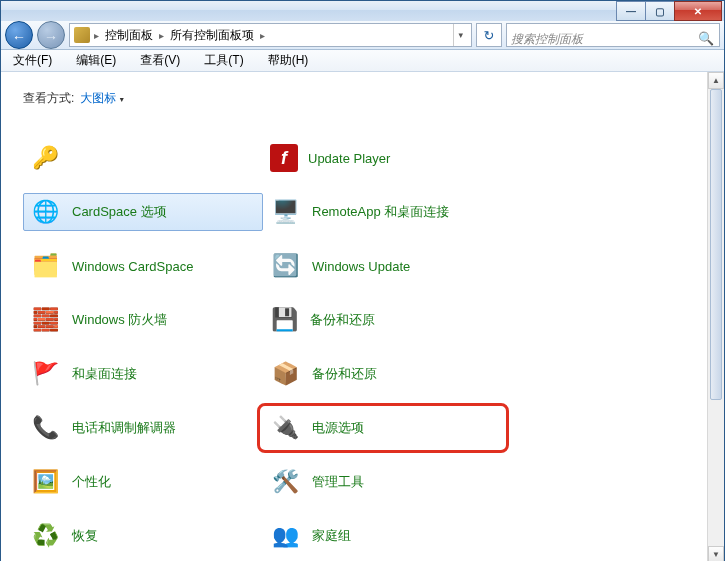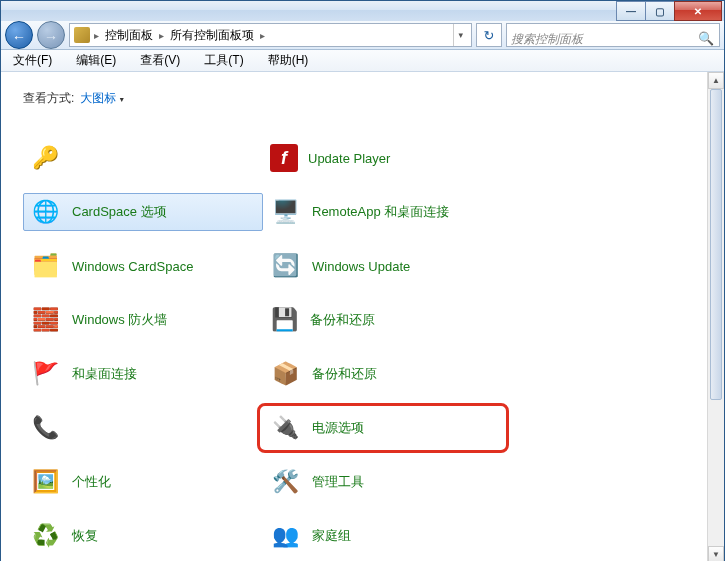--- a/index.html
+++ b/index.html
@@ -249,20 +249,21 @@
           <div class="cp-item">
             <div class="cp-icon ic-flag">🚩</div>
             <div class="cp-label">和桌面连接</div>
           </div>
           <div class="cp-item">
             <div class="cp-icon ic-prog">📦</div>
             <div class="cp-label">备份和还原</div>
           </div>
           <div class="cp-item">
             <div class="cp-icon ic-phone">📞</div>
+            <div class="cp-label">电话和调制解调器</div>
           </div>
           <div class="cp-item highlighted">
             <div class="cp-icon ic-power">🔌</div>
             <div class="cp-label">电源选项</div>
           </div>
           <div class="cp-item">
             <div class="cp-icon ic-person">🖼️</div>
             <div class="cp-label">个性化</div>
           </div>
           <div class="cp-item">

